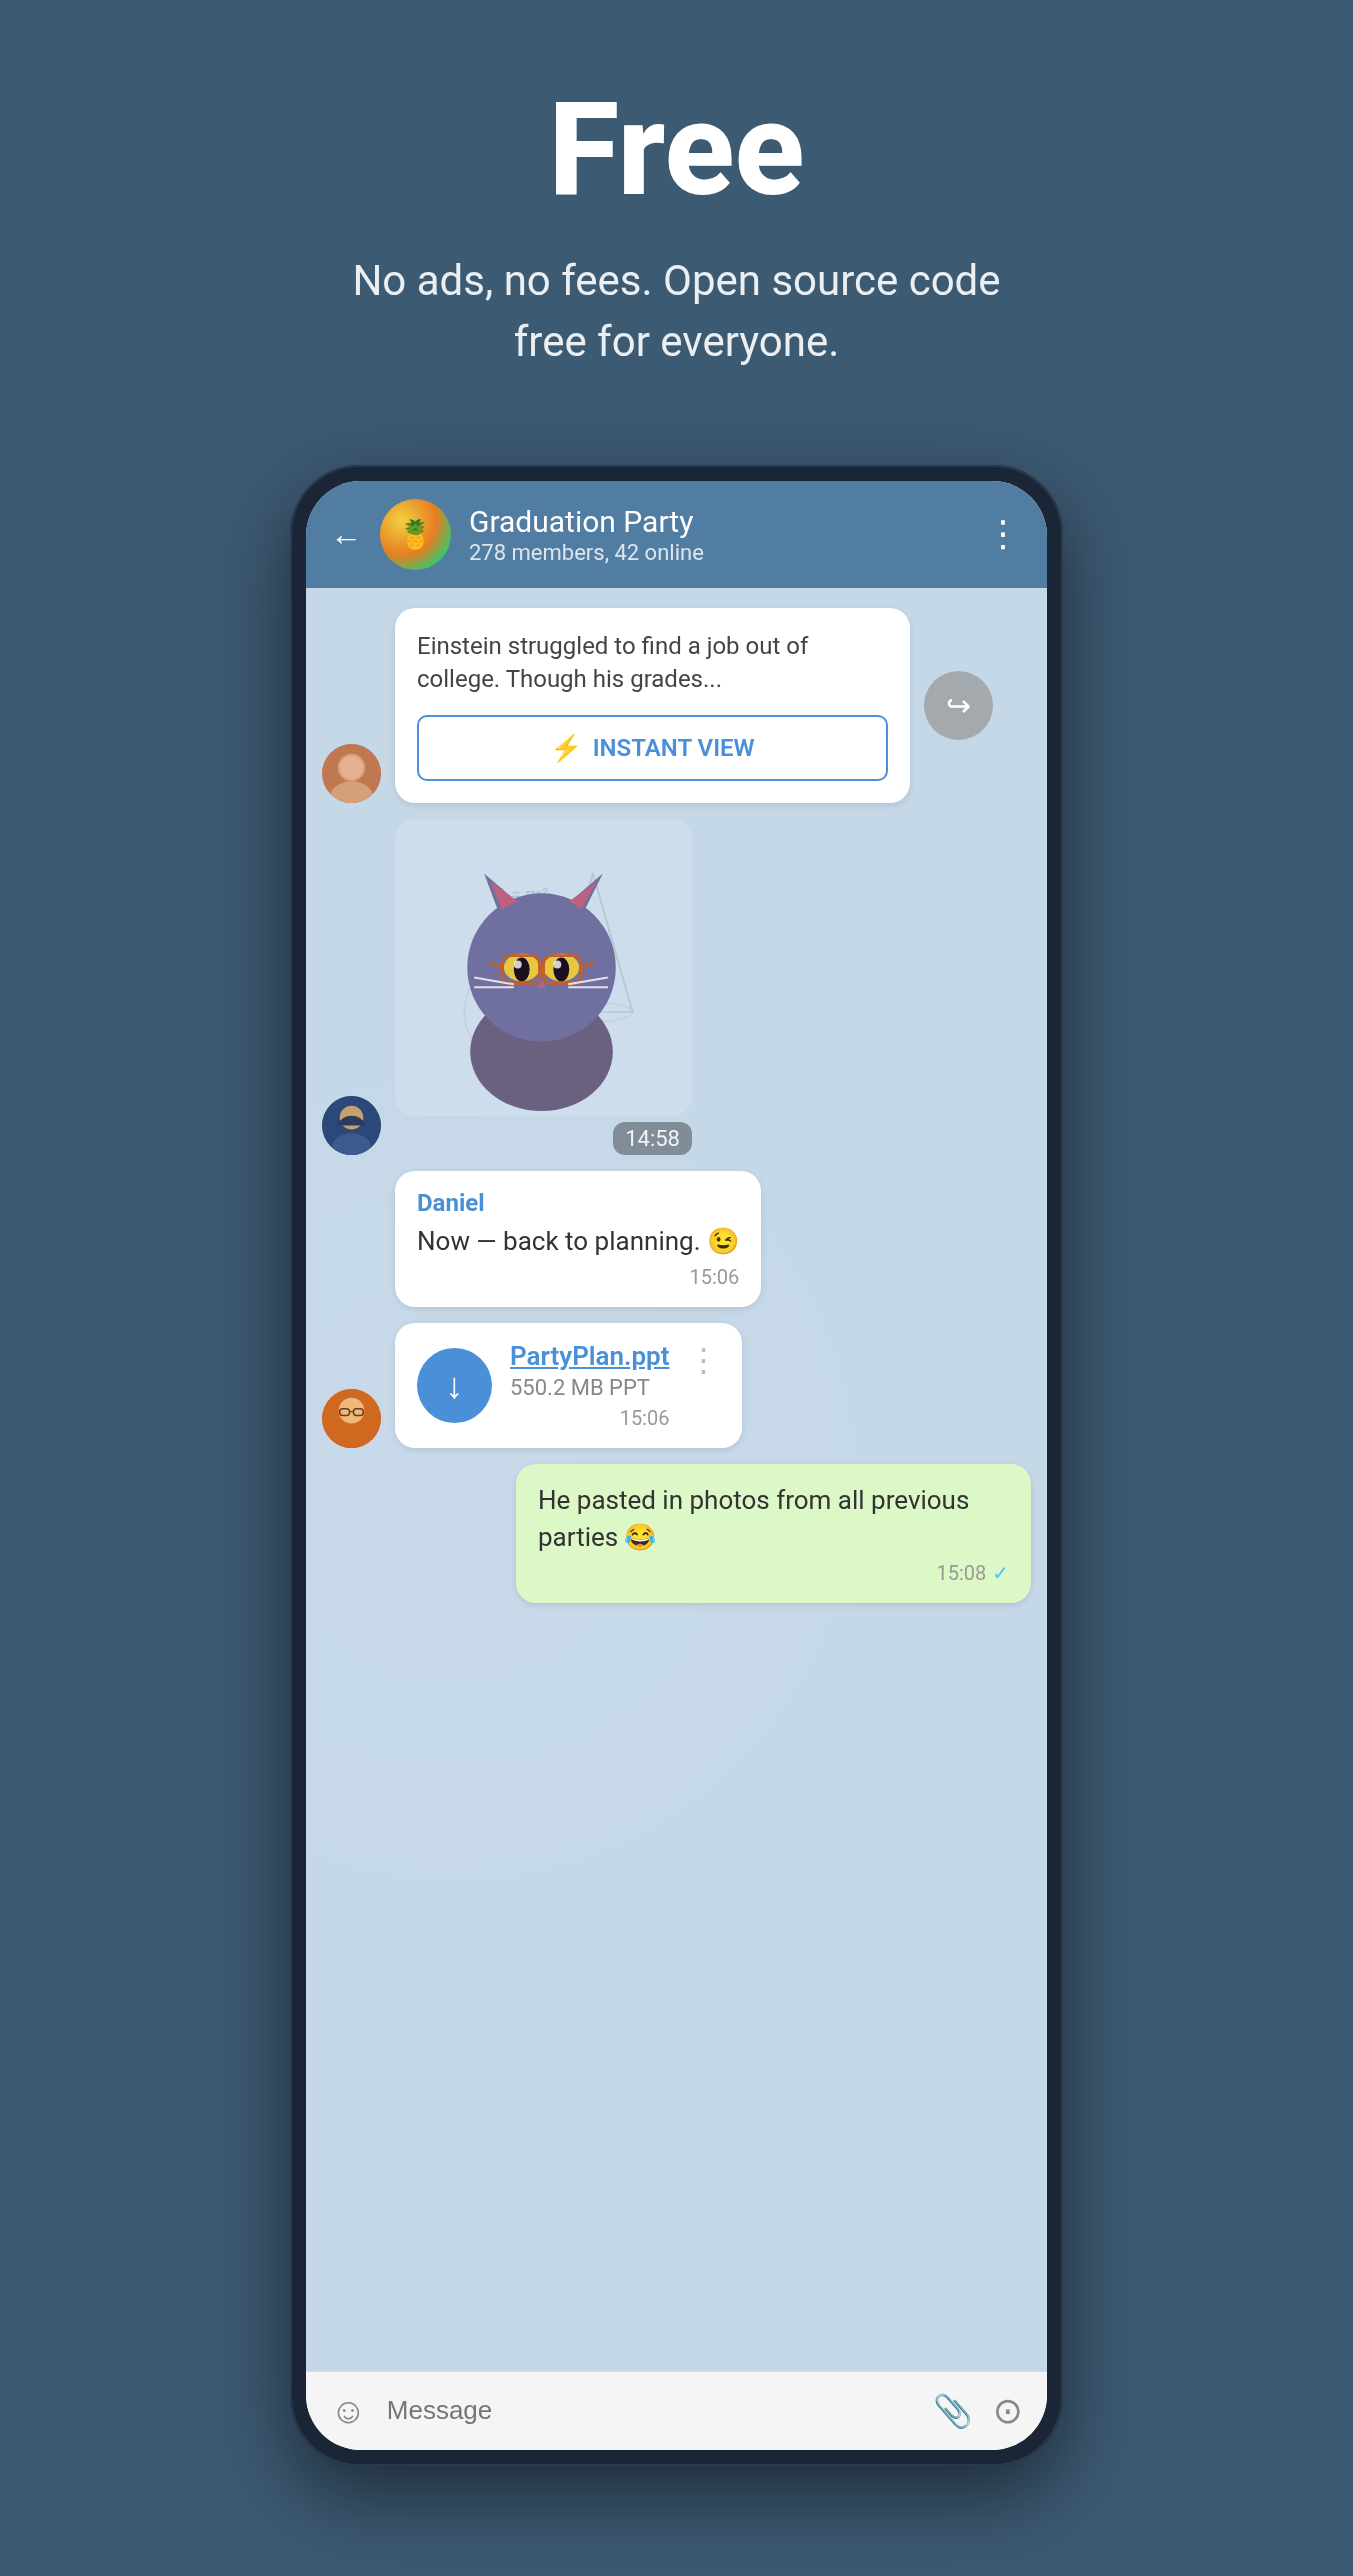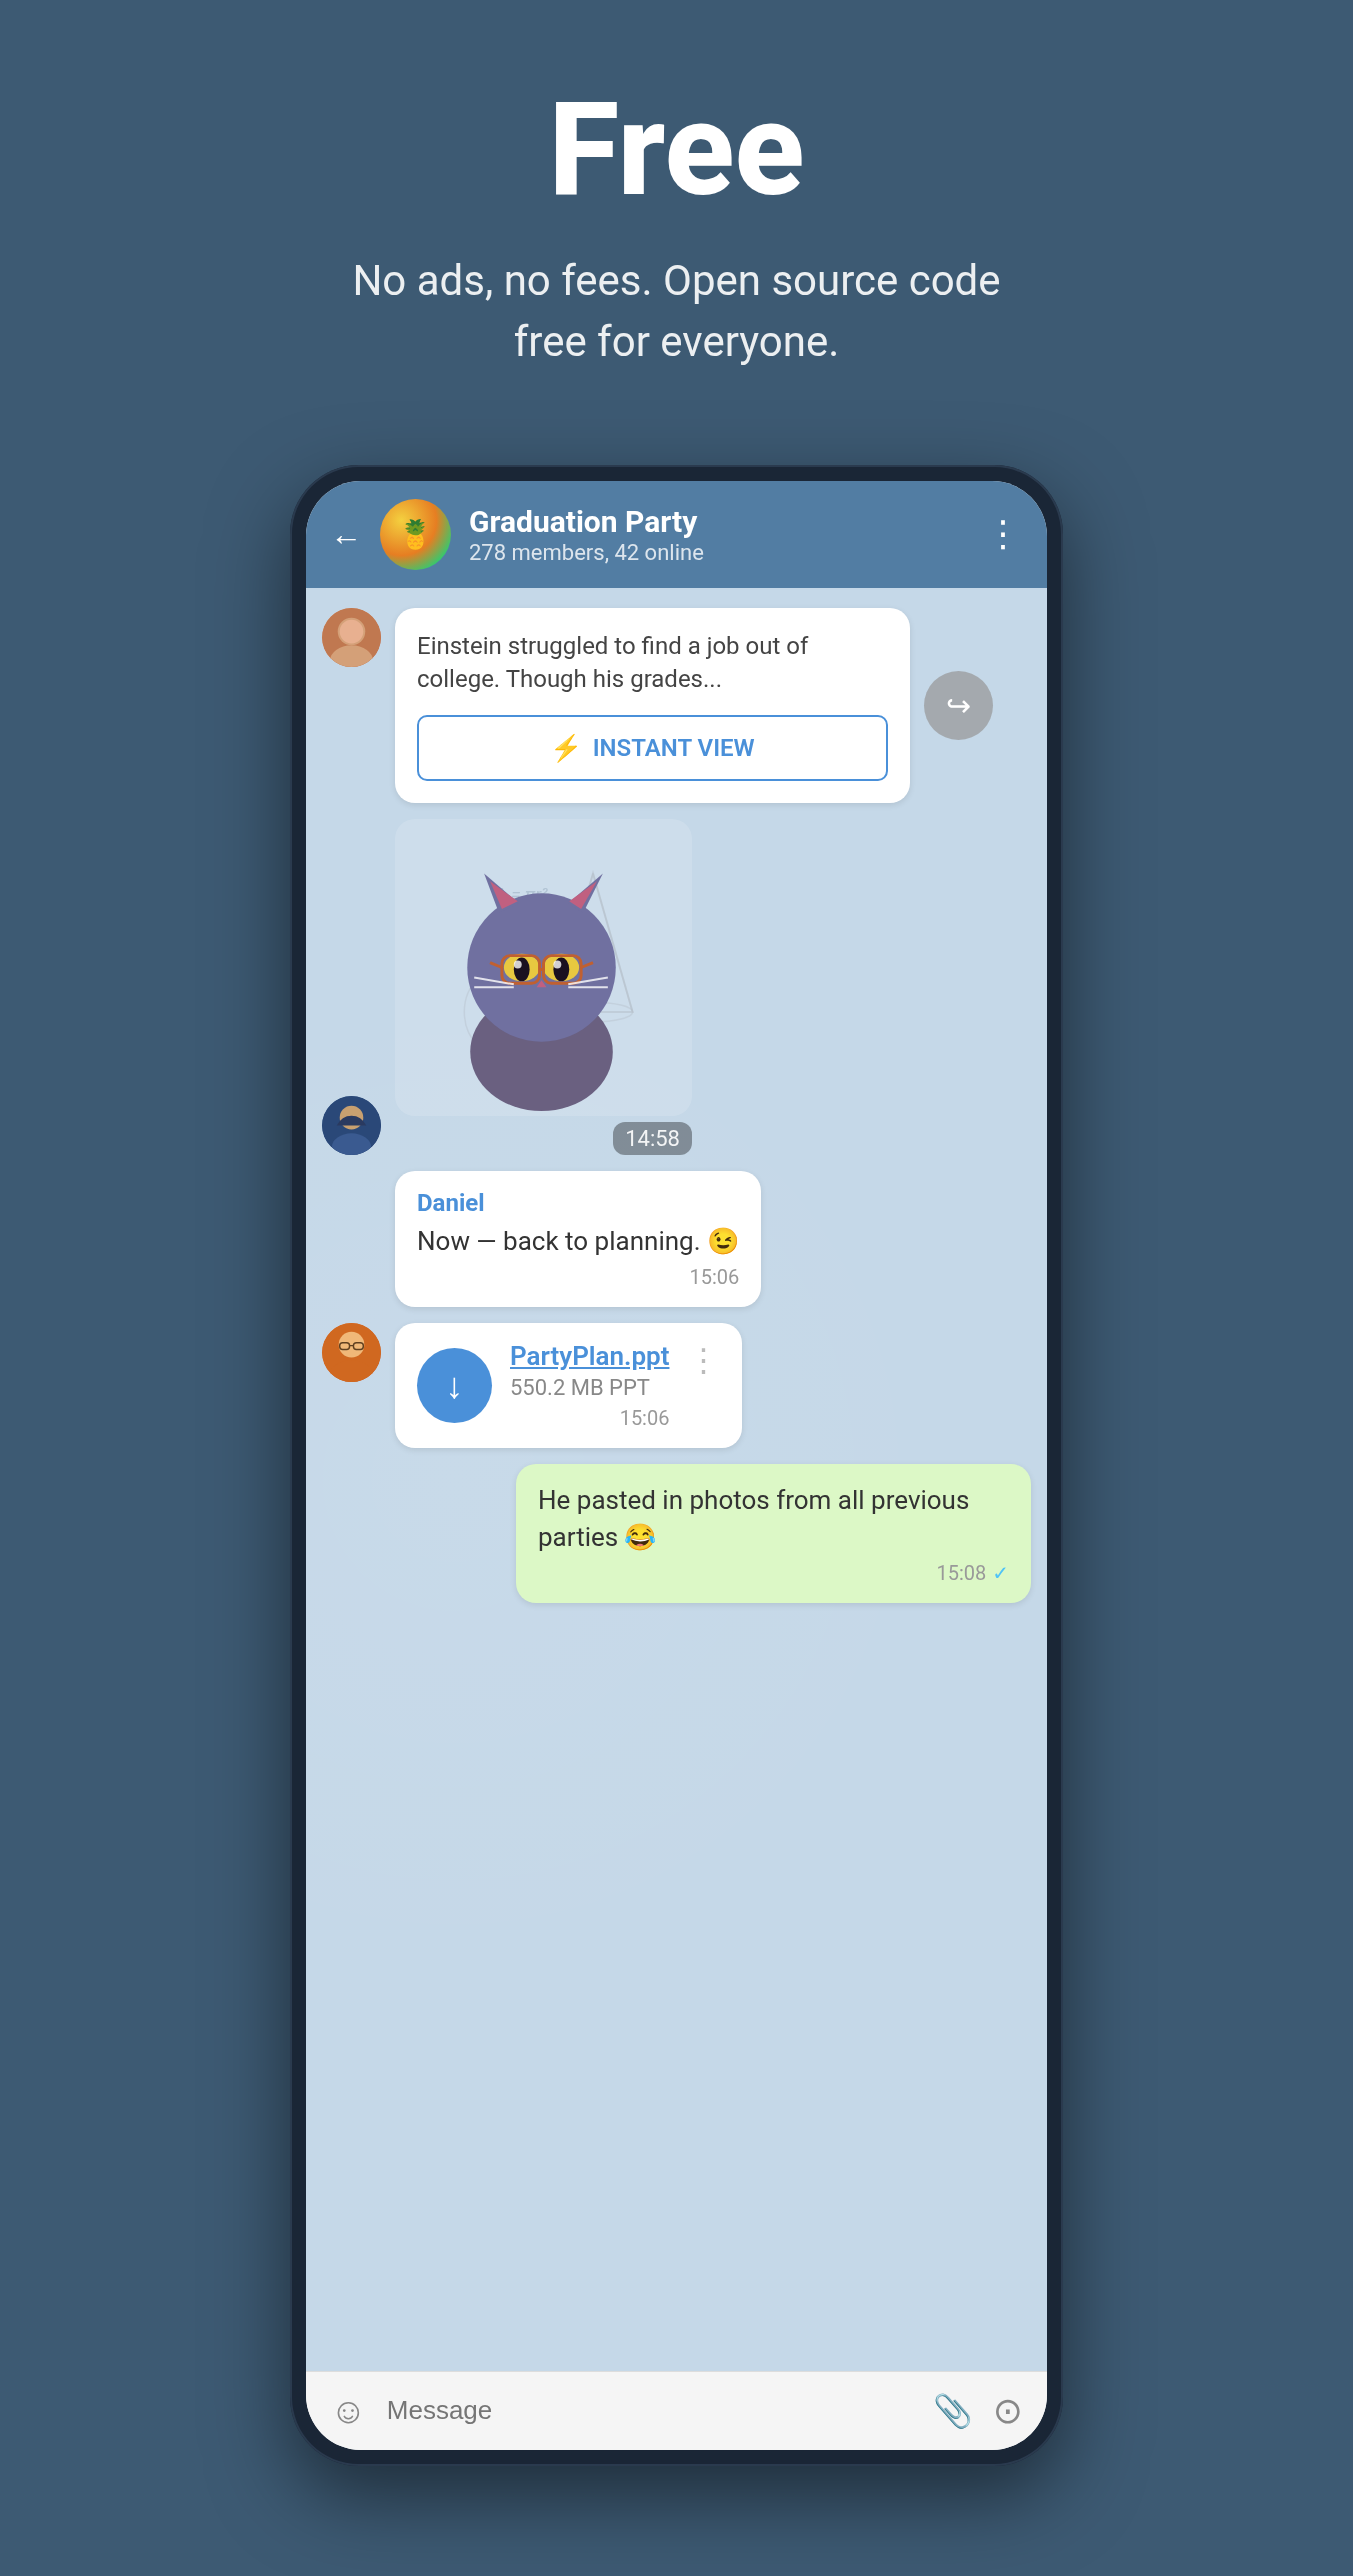--- a/index.html
+++ b/index.html
@@ -70,21 +70,21 @@
       align-items: center;
       justify-content: center;
       font-size: 28px;
     }
     .chat-info {
       flex: 1;
     }
     .chat-name {
       color: white;
       font-size: 30px;
-      font-weight: 700;
+      font-weight: 400;
       line-height: 1.2;
     }
     .chat-meta {
       color: rgba(255,255,255,0.8);
       font-size: 22px;
     }
     .chat-more {
       color: white;
       font-size: 36px;
       cursor: pointer;
@@ -99,21 +99,21 @@
       min-height: 1783px;
       padding: 20px 16px;
       display: flex;
       flex-direction: column;
       gap: 16px;
     }
 
     
     .msg-row {
       display: flex;
-      align-items: flex-start;
+      align-items: flex-end;
       gap: 14px;
     }
     .msg-row.right {
       justify-content: flex-end;
     }
     .msg-avatar {
       width: 59px;
       height: 59px;
       border-radius: 50%;
       flex-shrink: 0;

